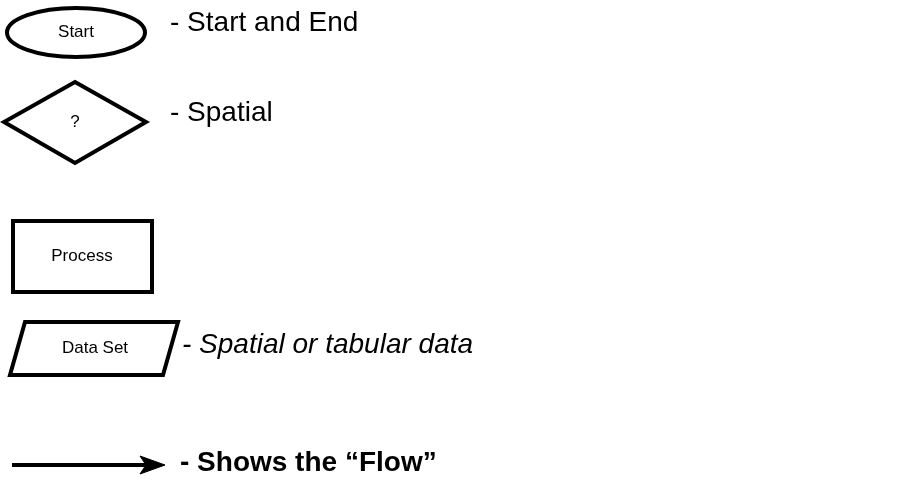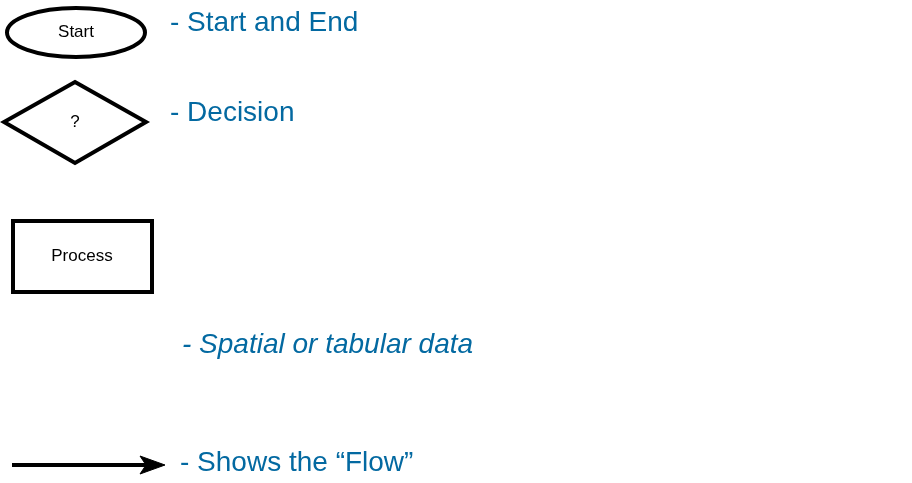--- a/index.html
+++ b/index.html
@@ -38,35 +38,35 @@
     font-size: 17px;
     fill: #000000;
     text-anchor: middle;
     dominant-baseline: middle;
   }
   .desc {
     position: absolute;
     font-family: "Liberation Sans", sans-serif;
     font-size: 28px;
     line-height: 1;
-    color: #0369a1;
+    color: #000000;
     white-space: nowrap;
   }
   
   #row-start       { top: 0px;   height: 70px; }
   #row-decision    { top: 70px;  height: 100px; }
   #row-process     { top: 212px; height: 90px; padding-left: 32px; }
   #row-dataset     { top: 312px; height: 70px; }
   #row-flow        { top: 440px; height: 43px; }
 
   #desc-start      { left: 170px; top: 8px; }
   #desc-decision   { left: 170px; top: 28px; }
   #desc-process    { left: 175px; top: 17px; }
   #desc-dataset    { left: 182px; top: 18px; font-style: italic; }
-  #desc-flow       { left: 180px; top: 8px; }
+  #desc-flow       { left: 180px; top: 8px; font-weight: bold; }
 </style>
 </head>
 <body>
 
 <div id="legend">
 
   <div class="row" id="row-start">
     <div class="symbol">
       <svg width="170" height="70" viewBox="0 0 170 70">
         <ellipse cx="76" cy="32.5" rx="69" ry="24.5" fill="#ffffff" stroke="#000000" stroke-width="4"></ellipse>
@@ -76,33 +76,39 @@
     <div class="desc" id="desc-start">- Start and End</div>
   </div>
 
   <div class="row" id="row-decision">
     <div class="symbol">
       <svg width="170" height="100" viewBox="0 0 170 100">
         <polygon points="75,12 146,52 75,93 4,52" fill="#ffffff" stroke="#000000" stroke-width="4" stroke-linejoin="miter"></polygon>
         <text class="shape-label" x="75" y="53">?</text>
       </svg>
     </div>
-    <div class="desc" id="desc-decision">- Decision</div>
+    <div class="desc" id="desc-decision">- Spatial</div>
   </div>
 
   <div class="row" id="row-process">
     <div class="symbol">
       <svg width="175" height="90" viewBox="0 0 175 90">
         <rect x="13" y="9" width="139" height="71" fill="#ffffff" stroke="#000000" stroke-width="4"></rect>
         <text class="shape-label" x="82" y="45">Process</text>
       </svg>
     </div>
   </div>
 
   <div class="row" id="row-dataset">
+    <div class="symbol">
+      <svg width="200" height="72" viewBox="0 0 200 72">
+        <polygon points="25,10 178,10 163,63 10,63" fill="#ffffff" stroke="#000000" stroke-width="4" stroke-linejoin="miter"></polygon>
+        <text class="shape-label" x="95" y="37">Data Set</text>
+      </svg>
+    </div>
     <div class="desc" id="desc-dataset">- Spatial or tabular data</div>
   </div>
 
   <div class="row" id="row-flow">
     <div class="symbol">
       <svg width="180" height="43" viewBox="0 0 180 43">
         <line x1="12" y1="25" x2="148" y2="25" stroke="#000000" stroke-width="4"></line>
         <polygon points="165,25 140,16 146,25 140,34" fill="#000000" stroke="#000000" stroke-width="1"></polygon>
       </svg>
     </div>

